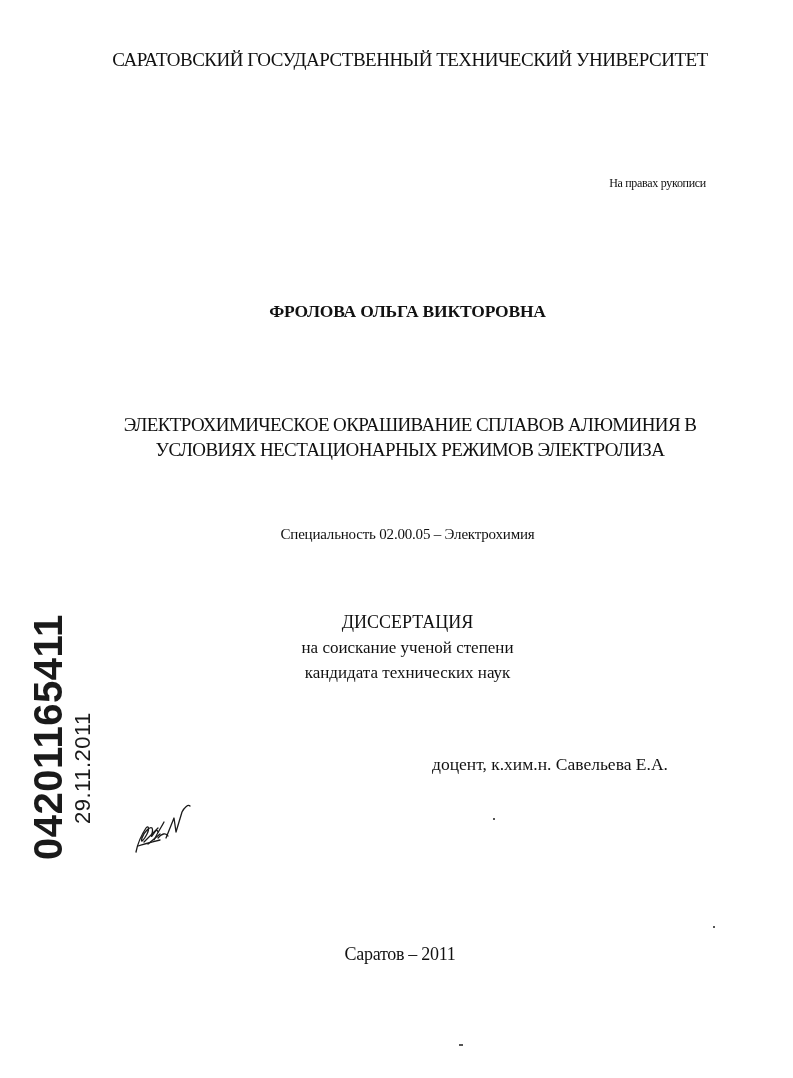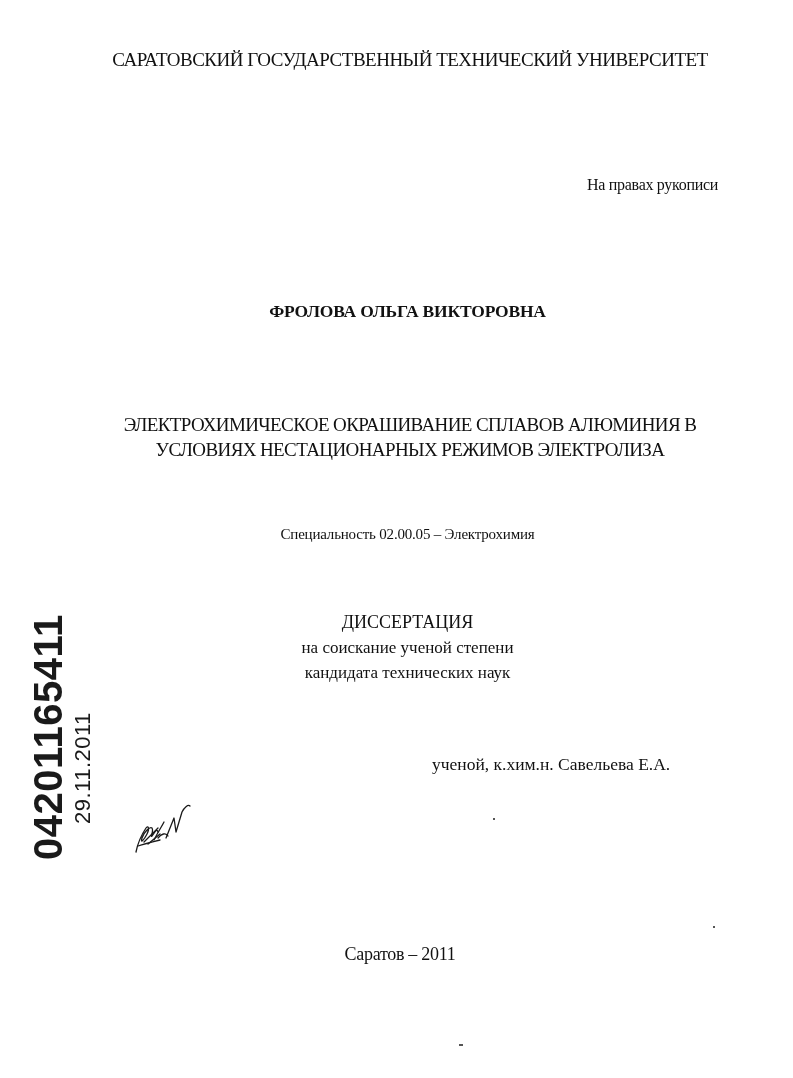--- a/index.html
+++ b/index.html
@@ -25,22 +25,22 @@
     #university {
       top: 49px;
       left: 0;
       width: 820px;
       text-align: center;
       font-size: 19px;
       letter-spacing: -0.5px;
     }
     #manuscript {
       top: 176px;
-      right: 75px;
-      font-size: 16px;
+      right: 87px;
+      font-size: 12px;
     }
     #author {
       top: 301px;
       left: 0;
       width: 815px;
       text-align: center;
       font-size: 17.5px;
       font-weight: bold;
       letter-spacing: -0.2px;
     }
@@ -133,21 +133,21 @@
 
 <div class="abs line" id="specialty">Специальность 02.00.05 – Электрохимия</div>
 
 <div class="abs" id="dissertation">
   <div class="head">ДИССЕРТАЦИЯ</div>
   <div>на соискание ученой степени</div>
   <div>кандидата технических наук</div>
 </div>
 
 <div class="abs" id="advisor">
-  <div>ученой, к.хим.н. Савельева Е.А.</div>
+  <div>доцент, к.хим.н. Савельева Е.А.</div>
 </div>
 
 <div class="abs line" id="city-year">Саратов – 2011</div>
 
 <div class="abs rot" id="stamp-number">04201165411</div>
 <div class="abs rot" id="stamp-date">29.11.2011</div>
 
 <svg class="abs" id="signature" viewBox="0 0 66 58" xmlns="http://www.w3.org/2000/svg">
   <g fill="none" stroke="#1a1a1a" stroke-width="1.3" stroke-linecap="round" stroke-linejoin="round">
     <path d="M6 54 C8 44, 12 36, 16 30 C18 27, 20 30, 17 36 C14 42, 10 46, 12 40 C14 34, 20 28, 22 30 C24 33, 20 40, 22 38 C25 34, 27 30, 28 34"></path>

